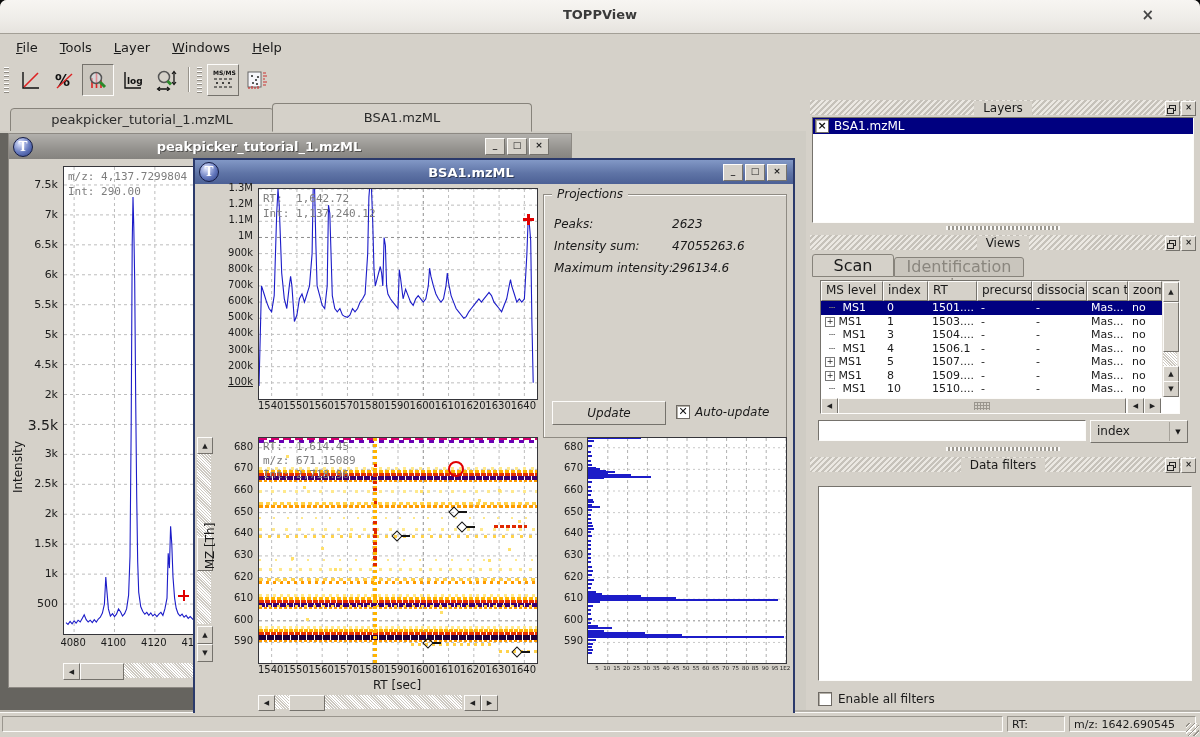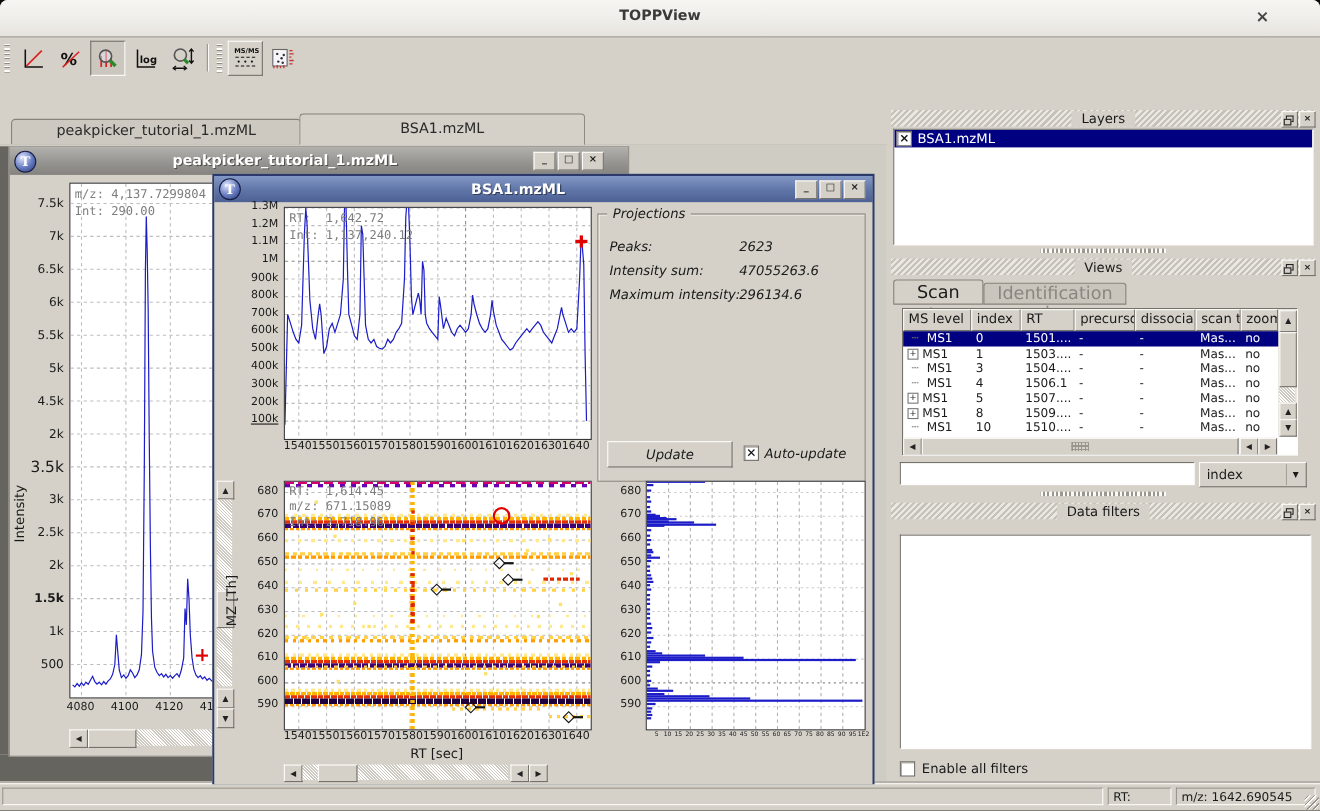--- a/index.html
+++ b/index.html
@@ -127,20 +127,27 @@
 <body>
 
 <div id="screen">
  <div class="window">
 
   <div class="titlebar">
     <div class="title">TOPPView</div>
     <div class="closex">×</div>
   </div>
 
+  <div class="menubar">
+        <div class="menu-item"><u>F</u>ile</div>
+        <div class="menu-item"><u>T</u>ools</div>
+        <div class="menu-item"><u>L</u>ayer</div>
+        <div class="menu-item"><u>W</u>indows</div>
+        <div class="menu-item"><u>H</u>elp</div>
+      </div>
 
   <div class="toolbar">
     <div class="grip"></div>
     <div class="tbtn">
       <svg width="22" height="22">
             <path d="M4 3 V19 H20" stroke="#111" fill="none" stroke-width="1.4"></path>
             <path d="M5 18 L19 4" stroke="#d22" fill="none" stroke-width="1.6"></path>
           </svg>
     </div>
     <div class="tbtn">
@@ -229,21 +236,21 @@
                   <div class="tick" style="top: 71.8333px; font-size: 11px;">6.5k</div>
                   <div class="tick" style="top: 101.769px; font-size: 11px;">6k</div>
                   <div class="tick" style="top: 131.705px; font-size: 11px;">5.5k</div>
                   <div class="tick" style="top: 161.641px; font-size: 11px;">5k</div>
                   <div class="tick" style="top: 191.577px; font-size: 11px;">4.5k</div>
                   <div class="tick" style="top: 221.513px; font-size: 11px;">2k</div>
                   <div class="tick" style="top: 251.449px; font-size: 14px; margin-left: 16px;">3.5k</div>
                   <div class="tick" style="top: 281.385px; font-size: 11px;">3k</div>
                   <div class="tick" style="top: 311.321px; font-size: 11px;">2.5k</div>
                   <div class="tick" style="top: 341.256px; font-size: 11px;">2k</div>
-                  <div class="tick" style="top: 371.192px; font-size: 11px; font-weight: bold;">1.5k</div>
+                  <div class="tick" style="top: 371.192px; font-size: 11px;">1.5k</div>
                   <div class="tick" style="top: 401.128px; font-size: 11px;">1k</div>
                   <div class="tick" style="top: 431.064px; font-size: 11px;">500</div>
                 </div>
             <div class="plot" style="left:53px;top:6px;width:430px;height:467px;">
               <svg id="pk-svg" width="430" height="467">
                     <line x1="10.093896713615022" x2="10.093896713615022" y1="0" y2="467" stroke="#bdbdbd" stroke-dasharray="3 3"></line>
                     <line x1="50.46948356807512" x2="50.46948356807512" y1="0" y2="467" stroke="#bdbdbd" stroke-dasharray="3 3"></line>
                     <line x1="90.84507042253522" x2="90.84507042253522" y1="0" y2="467" stroke="#bdbdbd" stroke-dasharray="3 3"></line>
                     <line x1="131.22065727699533" x2="131.22065727699533" y1="0" y2="467" stroke="#bdbdbd" stroke-dasharray="3 3"></line>
                     <line x1="0" x2="430" y1="17.961538461538453" y2="17.961538461538453" stroke="#bdbdbd" stroke-dasharray="3 3"></line>

